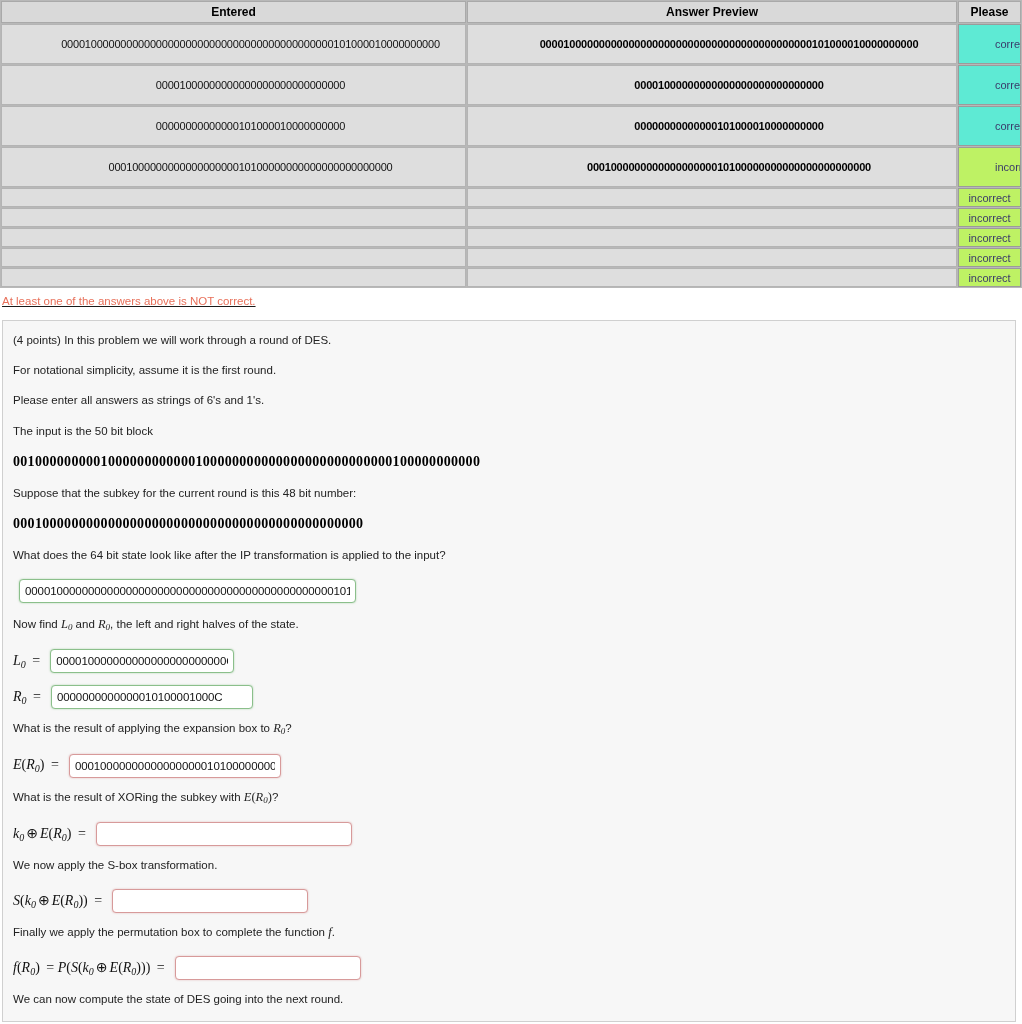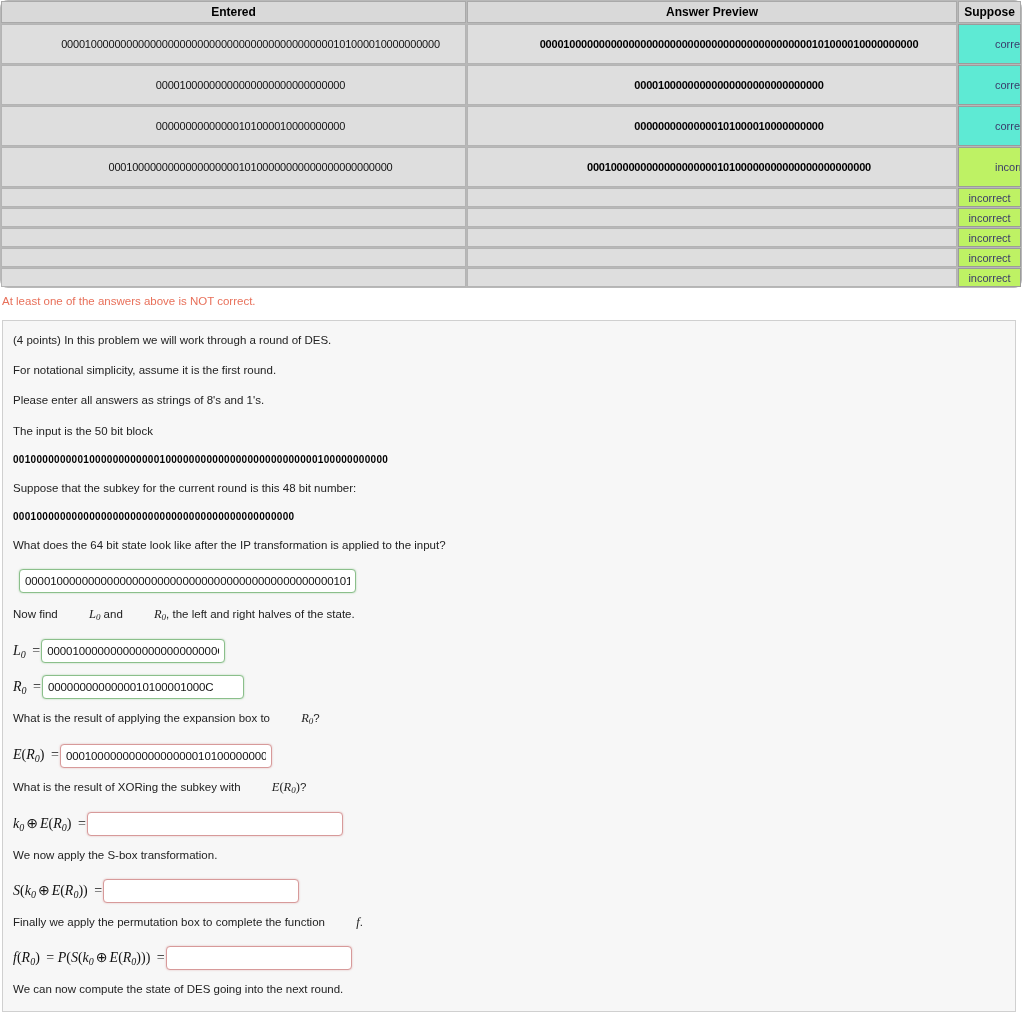--- a/index.html
+++ b/index.html
@@ -17,21 +17,20 @@
     color: #1a1a1a;
   }
 
   
   .results-table {
     width: 1022px;
     border-collapse: separate;
     border-spacing: 1px;
     background: #b8b8b8;
     table-layout: fixed;
-    border-radius: 8px;
   }
   .results-table th {
     background: #d9d9d9;
     border: 1px solid #a9a9a9;
     font-size: 12px;
     font-weight: bold;
     color: #000000;
     text-align: center;
     padding: 3px 2px;
     height: 19px;
@@ -67,20 +66,21 @@
     font-size: 11px;
     color: #3a3a6a;
   }
   td.res-correct   { background: #5eead4; border: 1px solid #9b9b9b; }
   td.res-incorrect { background: #bef264; border: 1px solid #9b9b9b; }
 
   
   .status-block {
     padding: 6px 2px 4px 2px;
     line-height: 1.35;
+    text-decoration: underline;
   }
   .status-line { font-size: 11.5px; }
   .status-error { color: #e8705a; }
   .status-warn  { color: #e8913a; }
 
   
   .problem-panel {
     margin: 6px 2px 0 2px;
     width: 1014px;
     border: 1px solid #d0d0d0;
@@ -88,58 +88,57 @@
     padding: 12px 10px 14px 10px;
   }
   .p-text {
     font-size: 11.5px;
     color: #222;
     margin: 0 0 16px 0;
     line-height: 1.25;
   }
   .p-text:last-child { margin-bottom: 0; }
   .bits {
-    font-size: 10px;
+    font-size: 14px;
     font-weight: bold;
     letter-spacing: 0.3px;
     color: #000;
     margin: 0 0 16px 0;
-    font-family: Liberation Sans, sans-serif;
+    font-family: Liberation Serif, serif;
   }
 
   .math {
     font-family: "Liberation Serif", serif;
     font-style: italic;
     font-size: 14px;
     color: #111;
   }
   .math .sub {
     font-size: 10px;
     vertical-align: -0.28em;
     font-style: italic;
   }
   .math .op { font-style: normal; padding: 0 2px; }
   .math .paren { font-style: normal; }
 
   .inline-math {
     font-family: "Liberation Serif", serif;
     font-style: italic;
     font-size: 12.5px;
-    margin-left: 28px;
   }
   .inline-math .sub {
     font-size: 9px;
     vertical-align: -0.25em;
   }
 
   .field-row {
     display: flex;
     align-items: center;
     margin: 0 0 12px 0;
-    gap: 1px;
+    gap: 10px;
   }
   .field-label {
     white-space: nowrap;
   }
   .eq { font-family: "Liberation Serif", serif; font-style: normal; padding-left: 3px; }
 
   input.answer {
     font-family: "Liberation Sans", sans-serif;
     font-size: 11.5px;
     letter-spacing: -0.1px;
@@ -174,21 +173,21 @@
 <table class="results-table">
   <colgroup>
     <col class="col-entered">
       <col class="col-preview">
       <col class="col-result">
   </colgroup>
   <thead>
     <tr>
       <th>Entered</th>
       <th>Answer Preview</th>
-      <th>Suppose</th>
+      <th>Please</th>
     </tr>
   </thead>
   <tbody id="results-body">
       <tr class="row-tall">
         <td class="cell-entered">0000100000000000000000000000000000000000000000101000010000000000</td>
         <td class="cell-preview">0000100000000000000000000000000000000000000000101000010000000000</td>
         <td class="cell-result res-correct">correct</td>
       </tr>
       <tr class="row-tall">
         <td class="cell-entered">00001000000000000000000000000000</td>
@@ -234,21 +233,21 @@
 </table>
 
 <div class="status-block">
   <div class="status-line status-error">At least one of the answers above is NOT correct.</div>
 </div>
 
 <div class="problem-panel">
 
   <p class="p-text">(4 points) In this problem we will work through a round of DES.</p>
   <p class="p-text">For notational simplicity, assume it is the first round.</p>
-  <p class="p-text">Please enter all answers as strings of 8's and 1's.</p>
+  <p class="p-text">Please enter all answers as strings of 6's and 1's.</p>
   <p class="p-text">The input is the 50 bit block</p>
   <p class="bits">0010000000001000000000000100000000000000000000000000100000000000</p>
   <p class="p-text">Suppose that the subkey for the current round is this 48 bit number:</p>
   <p class="bits">000100000000000000000000000000000000000000000000</p>
 
   <p class="p-text">What does the 64 bit state look like after the IP transformation is applied to the input?</p>
   <div class="standalone-field">
     <input class="answer ok w-ip" type="text" value="00001000000000000000000000000000000000000000000001010C" style="">
   </div>
 

